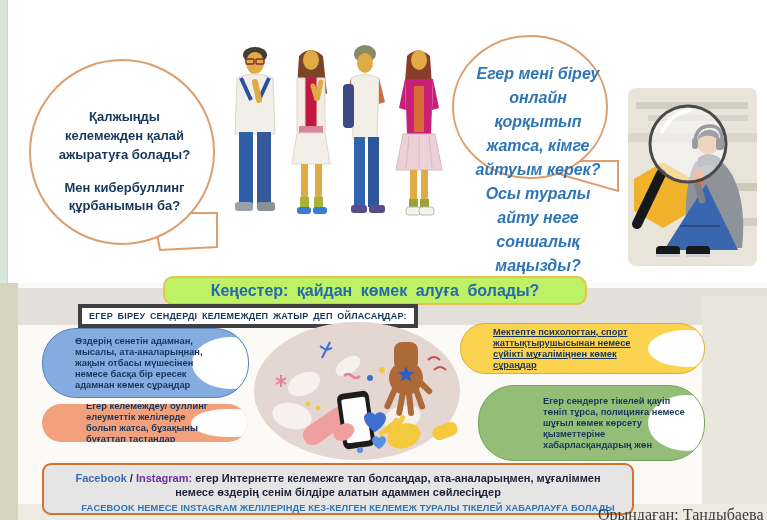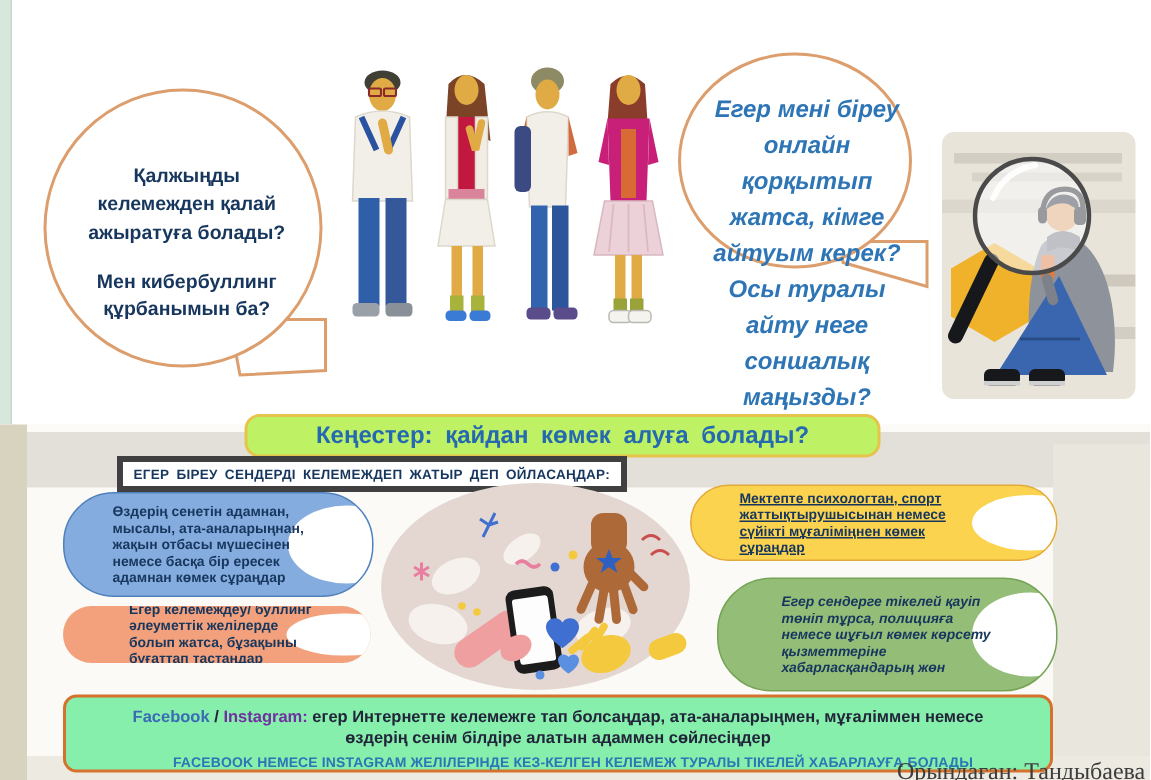--- a/index.html
+++ b/index.html
@@ -39,25 +39,25 @@
   }
   .advice .oval-bite{position:absolute;right:-22px;top:12%;width:78px;height:76%;background:#ffffff;border-radius:50%;}
   .advice .advice-text{position:relative;z-index:2;}
   .advice-blue{left:42px;top:328px;width:205px;height:68px;border-radius:34px;border:1px solid #4f81bd;}
   .advice-blue .advice-text{padding-left:32px;width:136px;}
   .advice-orange{left:42px;top:404px;width:205px;height:38px;border-radius:30px;}
   .advice-orange .advice-text{padding-left:44px;width:122px;}
   .advice-yellow{left:460px;top:323px;width:243px;height:49px;border-radius:26px;border:1px solid #e2a93b;}
   .advice-yellow .advice-text{padding-left:32px;width:158px;text-decoration:underline;}
   .advice-green{left:478px;top:385px;width:225px;height:74px;border-radius:36px;border:1px solid #76a456;}
-  .advice-green .advice-text{padding-left:42px;width:146px;font-style:italic;}
+  .advice-green .advice-text{padding-left:64px;width:146px;}
   
   .social-box{
-    position:absolute;left:42px;top:463px;width:660px;height:52px;
-    background:#86efac;border:2px solid #d4722e;border-radius:9px;
+    position:absolute;left:42px;top:463px;width:592px;height:52px;
+    background:#e5e5e5;border:2px solid #d4722e;border-radius:9px;
     text-align:center;box-sizing:border-box;padding-top:6px;
   }
   .social-main{font-size:11px;font-weight:bold;color:#22243a;line-height:1.3;padding:0 28px;}
   .fb-word{color:#3b6bb5;}
   .ig-word{color:#7030a0;}
   .social-footer{margin-top:3px;font-size:9.3px;font-weight:bold;color:#2e75b6;letter-spacing:0.1px;padding-left:20px;}
   
   .author{
     position:absolute;left:598px;top:506px;white-space:nowrap;
     font-family:"Liberation Serif",serif;font-size:16px;color:#3c3c3c;z-index:9;

